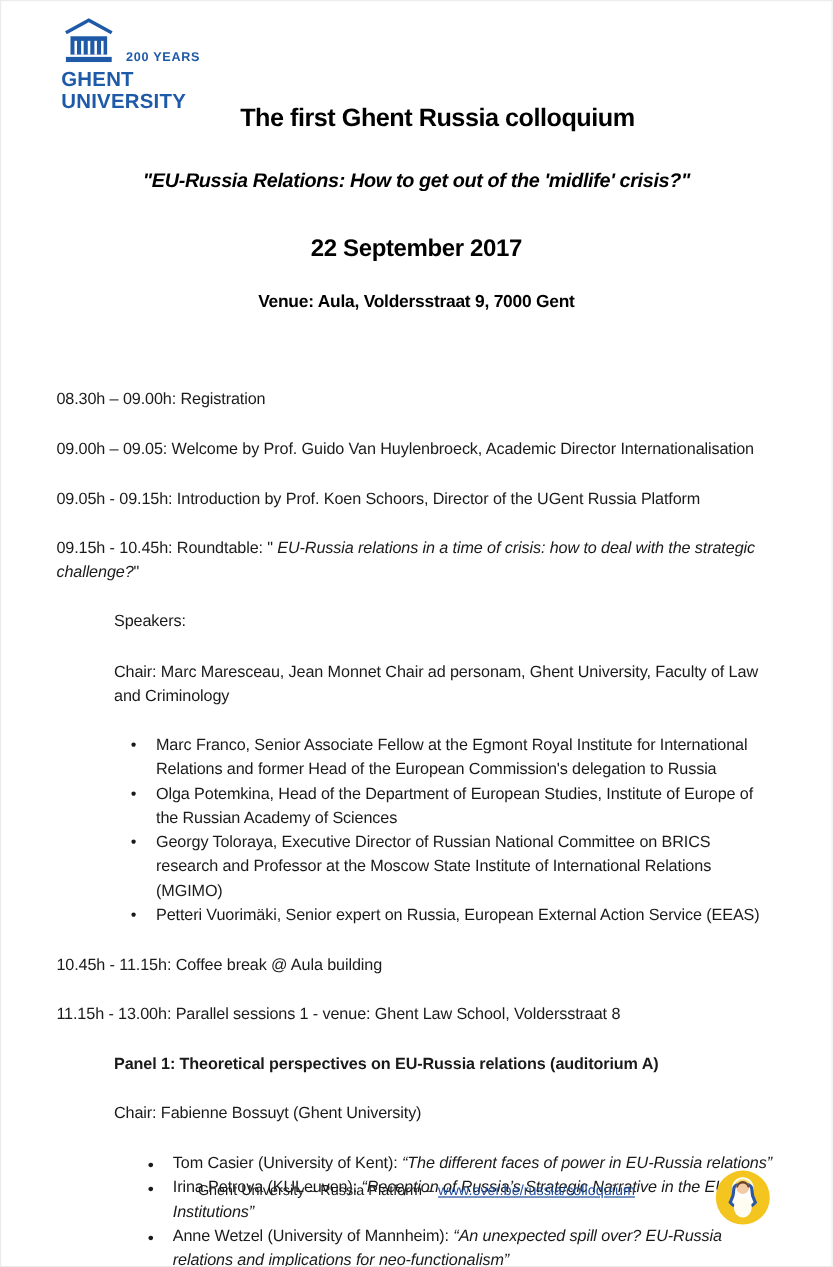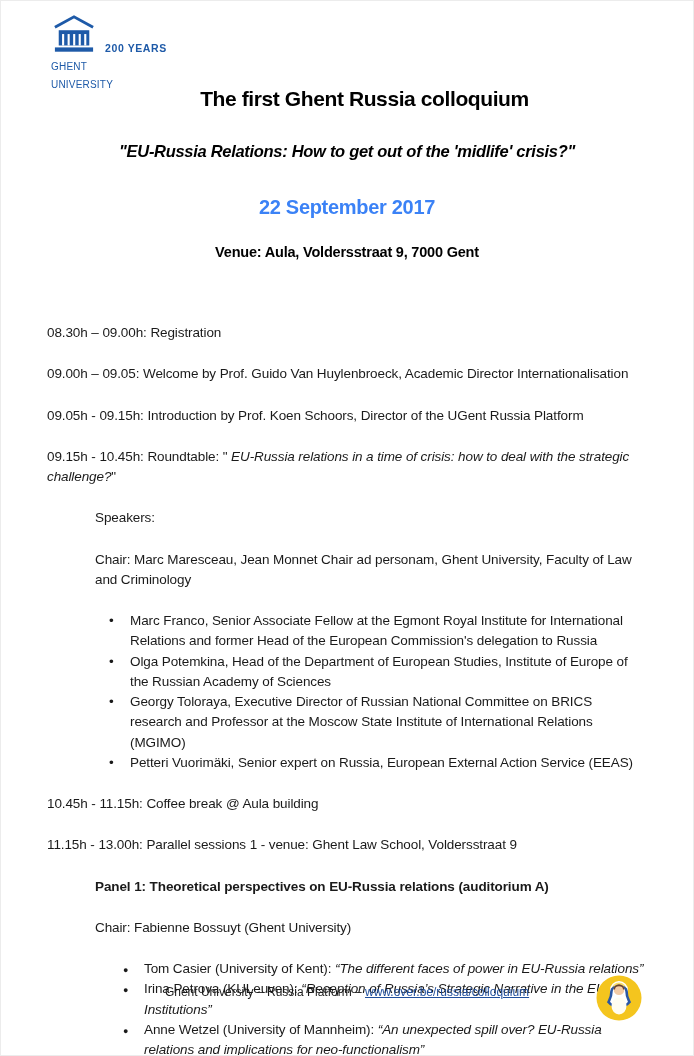--- a/index.html
+++ b/index.html
@@ -11,28 +11,28 @@
     border:1px solid #ececec;
     font-family:"Liberation Sans",sans-serif;
     color:#1a1a1a;
     overflow:hidden;
   }
   
   .logo{position:absolute;left:50px;top:13px;width:160px;}
   .logo-row{display:flex;align-items:flex-end;gap:8px;text-align:right;}
   .logo svg{display:block;}
   .logo-years{font-size:10.5px;font-weight:600;letter-spacing:.6px;color:var(--brand);padding-bottom:2px;}
-  .logo-name{font-size:10px;font-weight:400;letter-spacing:.2px;color:var(--brand);line-height:15px;margin-top:3px;}
+  .logo-name{font-size:17px;font-weight:700;letter-spacing:.2px;color:var(--brand);line-height:15px;margin-top:3px;}
   
   .h-title{position:absolute;top:86px;left:0;right:0;text-align:center;
     font-size:21px;font-weight:700;letter-spacing:-0.4px;color:#000;padding-left:35px;}
   .h-sub{position:absolute;top:141px;left:0;right:0;text-align:center;
     font-size:16.5px;font-weight:700;font-style:italic;letter-spacing:-0.3px;color:#000;}
   .h-date{position:absolute;top:195px;left:0;right:0;text-align:center;
-    font-size:20px;font-weight:700;letter-spacing:-0.3px;color:#3b82f6;}
+    font-size:20px;font-weight:700;letter-spacing:-0.3px;color:#000000;}
   .h-venue{position:absolute;top:243px;left:0;right:0;text-align:center;
     font-size:14.5px;font-weight:700;letter-spacing:-0.2px;color:#000;}
   
   .schedule{position:absolute;top:322px;left:0;right:0;padding:0 46px;
     font-size:13.5px;line-height:1.5;letter-spacing:-0.1px;}
   .schedule p{margin:0 0 21px 0;}
   .schedule p.indent,.schedule p.indent-bold{margin-left:48px;}
   .schedule p.indent-bold{font-weight:700;}
   .schedule .it{font-style:italic;}
   .schedule ul{list-style:none;margin:0 0 21px 0;padding:0 0 0 62px;}
@@ -84,21 +84,21 @@
       <p class="line"><span>09.15h -  10.45h: Roundtable: " </span><span class="it">EU-Russia relations in a time of crisis: how to deal with the strategic challenge?</span><span>"</span></p>
       <p class="indent"><span>Speakers:</span></p>
       <p class="indent"><span>Chair: Marc Maresceau, Jean Monnet Chair ad personam, Ghent University, Faculty of Law and Criminology</span></p>
       <ul class="bullets">
         <li><span>Marc Franco, Senior Associate Fellow at the Egmont Royal Institute for International Relations and former Head of the European Commission's delegation to Russia</span></li>
         <li><span>Olga Potemkina, Head of the Department of European Studies, Institute of Europe of the Russian Academy of Sciences</span></li>
         <li><span>Georgy Toloraya, Executive Director of Russian National Committee on BRICS research and  Professor at the Moscow State Institute of International Relations (MGIMO)</span></li>
         <li><span>Petteri Vuorimäki, Senior expert on Russia, European External Action Service (EEAS)</span></li>
       </ul>
       <p class="line"><span>10.45h - 11.15h: Coffee break @ Aula building</span></p>
-      <p class="line"><span>11.15h - 13.00h: Parallel sessions 1 - venue: Ghent Law School, Voldersstraat 9</span></p>
+      <p class="line"><span>11.15h - 13.00h: Parallel sessions 1 - venue: Ghent Law School, Voldersstraat 8</span></p>
       <p class="indent-bold"><span>Panel 1: Theoretical perspectives on EU-Russia relations (auditorium A)</span></p>
       <p class="indent"><span>Chair: Fabienne Bossuyt (Ghent University)</span></p>
       <ul class="bullets2">
         <li><span>Tom Casier (University of Kent):  </span><span class="it">“The different faces of power in EU-Russia relations”</span></li>
         <li><span>Irina Petrova (KULeuven):  </span><span class="it">“Reception of Russia’s Strategic Narrative in the EU Institutions”</span></li>
         <li><span>Anne Wetzel (University of Mannheim):  </span><span class="it">“An unexpected spill over? EU-Russia relations and implications for neo-functionalism”</span></li>
       </ul>
     </div>
 
   <div class="footer">

